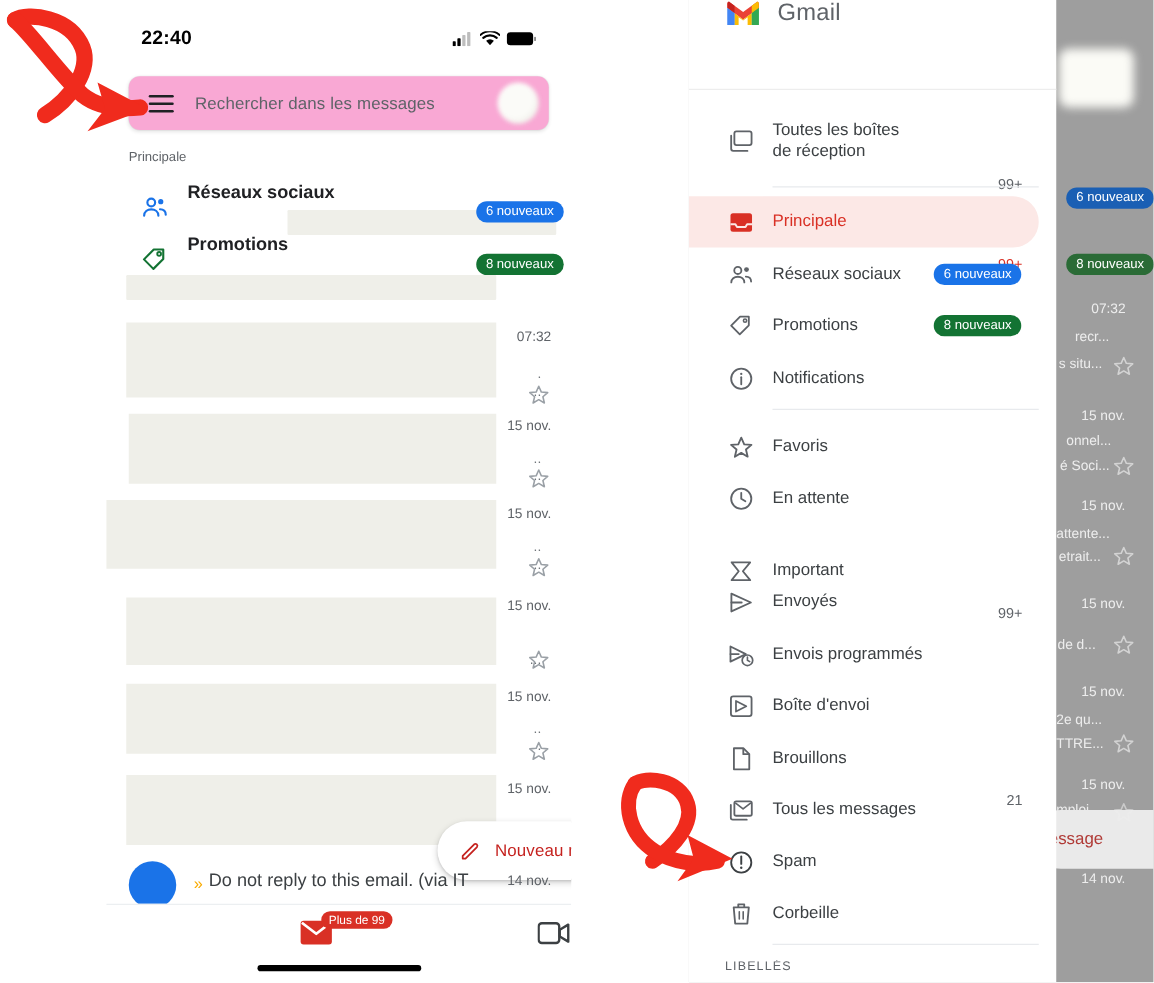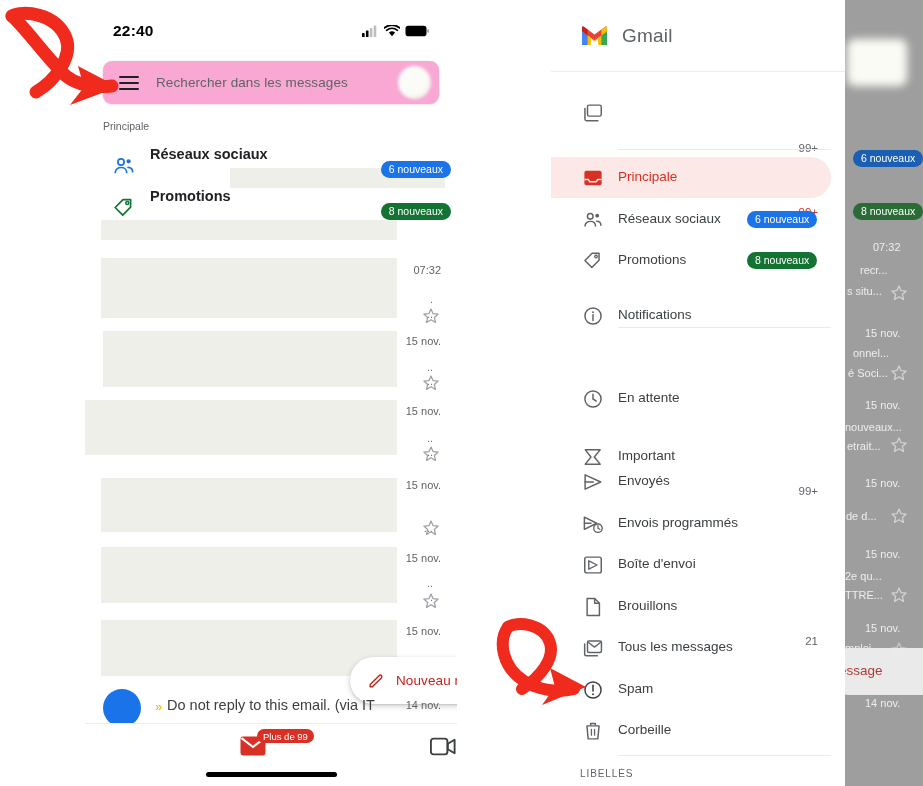--- a/index.html
+++ b/index.html
@@ -98,21 +98,21 @@
   .scrim-fab { position: absolute; left: 274px; top: 648px; width: 130px; height: 47px;
     background: #eaeaea; border-radius: 25px; }
   .scrim-fab span { position: absolute; left: 14px; top: 15px; font-size: 13.5px;
     color: #b03a36; font-weight: 500; }
   .scrim-home { position: absolute; left: 125px; top: 760px; width: 131px; height: 5px;
     background: #111; border-radius: 3px; }
 
   .drawer { position: absolute; left: 0; top: 0; width: 294px; height: 786px;
     background: #ffffff; }
   .drawer-header { position: absolute; left: 0; top: 0; width: 294px; height: 72px;
-    display: flex; align-items: center; padding-left: 29px; gap: 13px;
+    display: flex; align-items: flex-start; padding-left: 29px; gap: 13px;
     border-bottom: .5px solid #ededed; }
   .gmail-word { font-size: 19px; color: #5f6368; letter-spacing: .2px; }
 
   .drw-item { position: absolute; left: 0; width: 294px; height: 41px; display: flex;
     align-items: center; }
   .drw-item.sel { background: #fce8e6; border-radius: 0 21px 21px 0; width: 280px; }
   .drw-ico { position: absolute; left: 31px; width: 22px; height: 22px; top: 10px; }
   .drw-label { position: absolute; left: 67px; font-size: 13.5px; color: #3c4043; line-height: 16px; }
   .drw-label.two { line-height: 16.5px; }
   .drw-item.sel .drw-label { color: #d93025; font-weight: 500; }
@@ -292,21 +292,21 @@
       </svg>
 
       <div class="scrim-frag" style="left:314px; top:327px;">15 nov.</div>
       <div class="scrim-frag" style="left:302px; top:347px;">onnel...</div>
       <div class="scrim-frag" style="left:297px; top:367px;">é Soci...</div>
       <svg class="scrim-star" style="left:338px; top:363px;" viewBox="0 0 24 24">
         <path d="M12 3.6l2.5 5.6 6.1.5-4.6 4 1.4 6-5.4-3.2-5.4 3.2 1.4-6-4.6-4 6.1-.5z" fill="none" stroke="#fff" stroke-width="1.5" stroke-linejoin="round"></path>
       </svg>
 
       <div class="scrim-frag" style="left:314px; top:399px;">15 nov.</div>
-      <div class="scrim-frag" style="left:294px; top:421px;">nouveaux...</div>
+      <div class="scrim-frag" style="left:294px; top:421px;">attente...</div>
       <div class="scrim-frag" style="left:296px; top:440px;">etrait...</div>
       <svg class="scrim-star" style="left:338px; top:435px;" viewBox="0 0 24 24">
         <path d="M12 3.6l2.5 5.6 6.1.5-4.6 4 1.4 6-5.4-3.2-5.4 3.2 1.4-6-4.6-4 6.1-.5z" fill="none" stroke="#fff" stroke-width="1.5" stroke-linejoin="round"></path>
       </svg>
 
       <div class="scrim-frag" style="left:314px; top:477px;">15 nov.</div>
       <div class="scrim-frag" style="left:295px; top:510px;">de d...</div>
       <svg class="scrim-star" style="left:338px; top:506px;" viewBox="0 0 24 24">
         <path d="M12 3.6l2.5 5.6 6.1.5-4.6 4 1.4 6-5.4-3.2-5.4 3.2 1.4-6-4.6-4 6.1-.5z" fill="none" stroke="#fff" stroke-width="1.5" stroke-linejoin="round"></path>
       </svg>
@@ -346,20 +346,24 @@
           <path d="M27 2.6 C27 1.6 26 1.1 25.2 1.7 L21.4 4.5 V10.4 L27 6.2z" fill="#fbbc04"></path>
         </svg>
         <span class="gmail-word">Gmail</span>
       </div>
 
       <div class="drw-item" style="top:88px; height:50px;">
         <svg class="drw-ico" style="top:14px;" viewBox="0 0 24 24">
           <rect x="6" y="3.4" width="15" height="12" rx="1.8" fill="none" stroke="#5f6368" stroke-width="1.6"></rect>
           <path d="M3.2 7.2v11.4c0 1 .8 1.8 1.8 1.8h12.4" fill="none" stroke="#5f6368" stroke-width="1.6" stroke-linecap="round"></path>
         </svg>
+        <div class="drw-label two" style="top:8px;">
+          <div>Toutes les boîtes</div>
+          <div>de réception</div>
+        </div>
         <div class="drw-count" style="top:18px;">99+</div>
       </div>
 
       <div class="drw-div" style="top:149px;"></div>
 
       <div class="drw-item sel" style="top:157px;">
         <svg class="drw-ico" viewBox="0 0 24 24">
           <rect x="2.6" y="4" width="18.8" height="16" rx="2.2" fill="#d93025"></rect>
           <path d="M2.6 13.6h4.3l1.4 2.4h7.4l1.4-2.4h4.3" fill="none" stroke="#fce8e6" stroke-width="1.7" stroke-linejoin="round"></path>
         </svg>
@@ -380,31 +384,37 @@
 
       <div class="drw-item" style="top:240px;">
         <svg class="drw-ico" viewBox="0 0 24 24">
           <path d="M3.2 11.5 11 3.6h7.6v7.6l-7.9 7.9z" fill="none" stroke="#5f6368" stroke-width="1.6" stroke-linejoin="round"></path>
           <circle cx="15.3" cy="7.1" r="1.4" fill="none" stroke="#5f6368" stroke-width="1.4"></circle>
         </svg>
         <div class="drw-label" style="top:12px;">Promotions</div>
         <div class="drw-badge" style="top:12px; background:#137333;">8 nouveaux</div>
       </div>
 
-      <div class="drw-item" style="top:295px;text-align:center;">
+      <div class="drw-item" style="top:282px;text-align:center;">
         <svg class="drw-ico" viewBox="0 0 24 24">
           <circle cx="12" cy="12" r="8.8" fill="none" stroke="#5f6368" stroke-width="1.6"></circle>
           <circle cx="12" cy="7.8" r="1" fill="#5f6368"></circle>
           <path d="M12 10.6v6.2" stroke="#5f6368" stroke-width="1.6" stroke-linecap="round"></path>
         </svg>
         <div class="drw-label" style="top:12px;">Notifications</div>
       </div>
 
       <div class="drw-div" style="top:327px;"></div>
 
+      <div class="drw-item" style="top:337px;">
+        <svg class="drw-ico" viewBox="0 0 24 24">
+          <path d="M12 3.4l2.6 5.8 6.3.5-4.8 4.1 1.5 6.2L12 16.7l-5.6 3.3 1.5-6.2-4.8-4.1 6.3-.5z" fill="none" stroke="#5f6368" stroke-width="1.6" stroke-linejoin="round"></path>
+        </svg>
+        <div class="drw-label" style="top:12px;">Favoris</div>
+      </div>
 
       <div class="drw-item" style="top:378px;">
         <svg class="drw-ico" viewBox="0 0 24 24">
           <circle cx="12" cy="12" r="8.8" fill="none" stroke="#5f6368" stroke-width="1.6"></circle>
           <path d="M12 6.8V12l3.6 2.2" fill="none" stroke="#5f6368" stroke-width="1.6" stroke-linecap="round"></path>
         </svg>
         <div class="drw-label" style="top:12px;">En attente</div>
       </div>
 
       <div class="drw-item" style="top:436px;">

